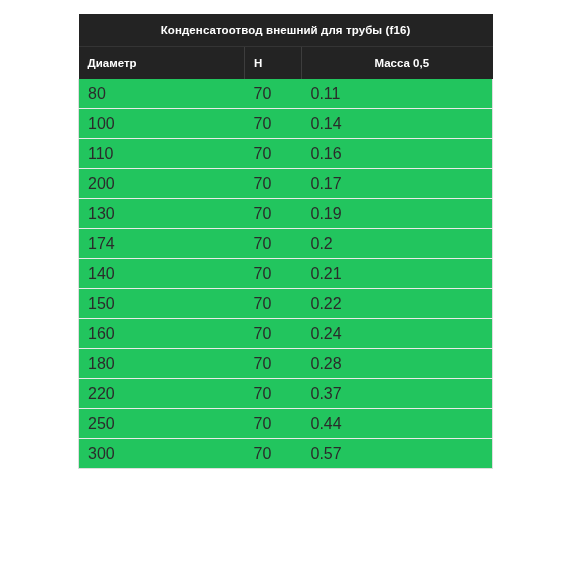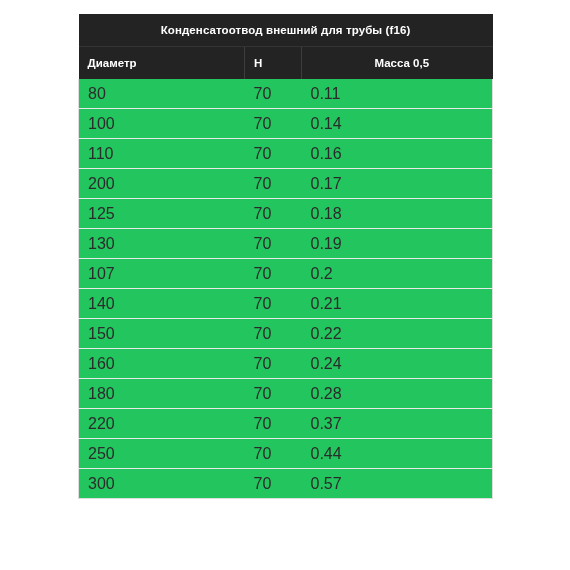--- a/index.html
+++ b/index.html
@@ -137,31 +137,26 @@
             <td class="cell-diam">110</td>
             <td class="cell-h">70</td>
             <td class="cell-mass">0.16</td>
           </tr>
           <tr class="data-row">
             <td class="cell-diam">200</td>
             <td class="cell-h">70</td>
             <td class="cell-mass">0.17</td>
           </tr>
           <tr class="data-row">
-            <td class="cell-diam">125</td>
-            <td class="cell-h">70</td>
-            <td class="cell-mass">0.18</td>
-          </tr>
-          <tr class="data-row">
             <td class="cell-diam">130</td>
             <td class="cell-h">70</td>
             <td class="cell-mass">0.19</td>
           </tr>
           <tr class="data-row">
-            <td class="cell-diam">107</td>
+            <td class="cell-diam">174</td>
             <td class="cell-h">70</td>
             <td class="cell-mass">0.2</td>
           </tr>
           <tr class="data-row">
             <td class="cell-diam">140</td>
             <td class="cell-h">70</td>
             <td class="cell-mass">0.21</td>
           </tr>
           <tr class="data-row">
             <td class="cell-diam">150</td>

